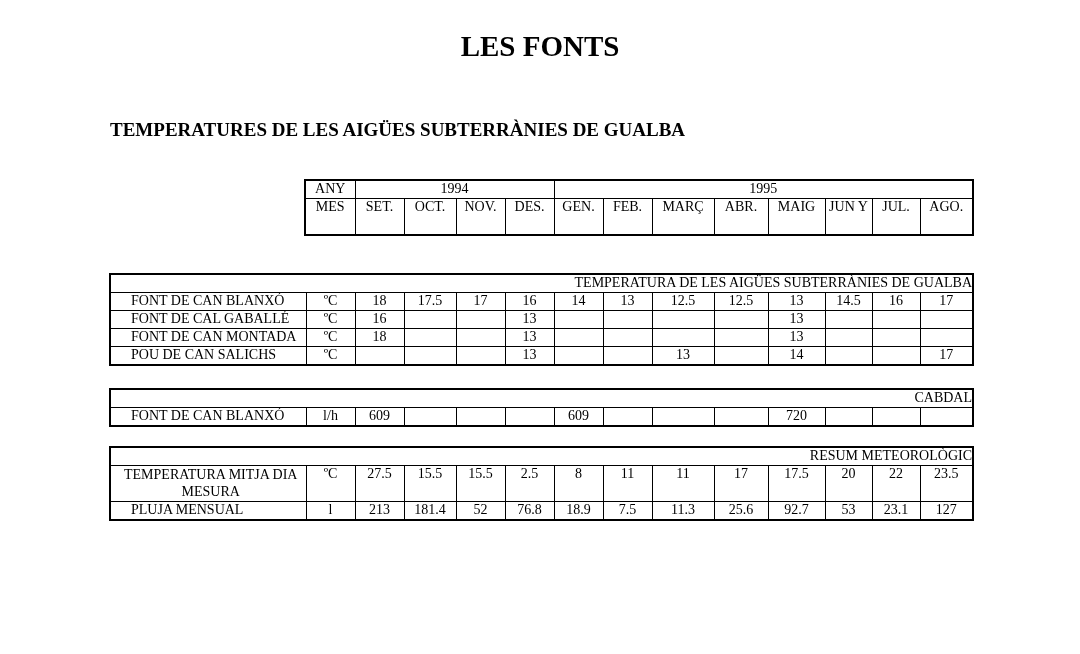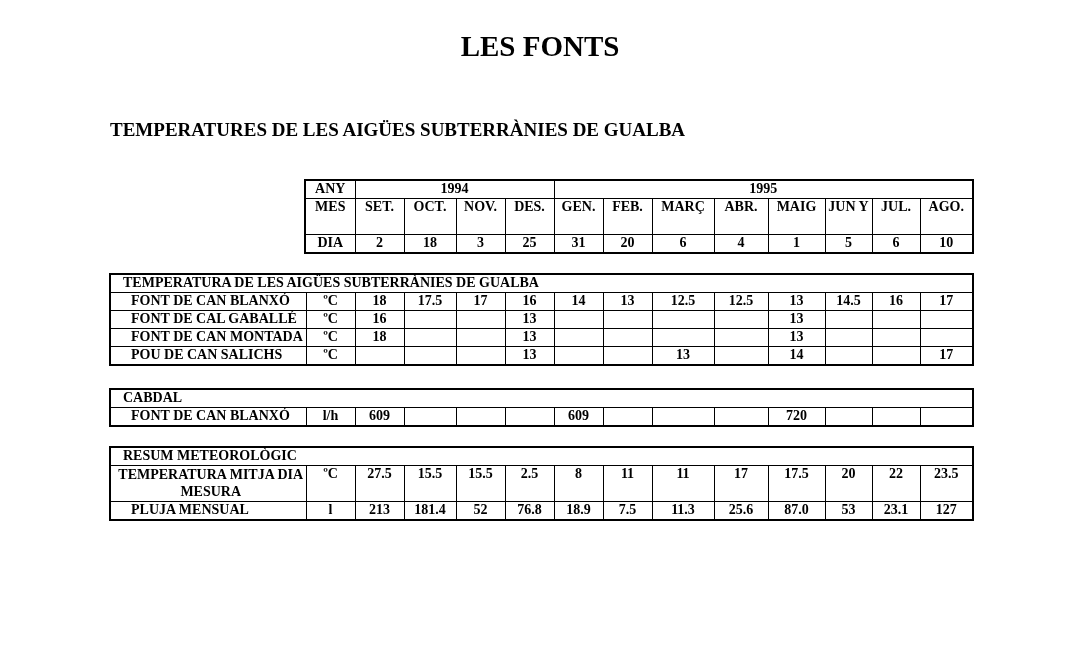--- a/index.html
+++ b/index.html
@@ -10,30 +10,30 @@
     .title {
       position: absolute; left: 0; width: 1080px; top: 30px; text-align: center;
       font-size: 29px; font-weight: bold; letter-spacing: 0px;
     }
     .subtitle {
       position: absolute; left: 110px; top: 119px;
       font-size: 19px; font-weight: bold;
     }
     table {
       position: absolute; border-collapse: collapse; table-layout: fixed;
-      font-size: 14px; border: 2px solid #000; font-weight: bold;
+      font-size: 14px; border: 2px solid #000;
     }
     td {
       border: 1px solid #000; padding: 0; height: 17px; line-height: 16px;
       text-align: center; vertical-align: top; white-space: nowrap; overflow: hidden;
     }
     td.lbl { text-align: left; padding-left: 20px; }
     td.lbl2 { text-align: left; padding-left: 5px; white-space: normal; line-height: 17px; }
     td.wrap { white-space: normal; line-height: 16px; }
-    td.hdr { text-align: left; padding-left: 12px; }
+    td.hdr { text-align: right; padding-left: 12px; }
     #t-dates { left: 304px; top: 179px; }
     #t-temp { left: 109px; top: 273px; }
     #t-flow { left: 109px; top: 388px; }
     #t-meteo { left: 109px; top: 446px; }
     tr.tall td { height: 35px; text-align: center; }
   </style>
 </head>
 <body>
 
 <div class="title">LES FONTS</div>
@@ -69,35 +69,20 @@
     <td>DES.</td>
     <td>GEN.</td>
     <td>FEB.</td>
     <td>MARÇ</td>
     <td>ABR.</td>
     <td>MAIG</td>
     <td class="wrap">JUN Y</td>
     <td>JUL.</td>
     <td>AGO.</td>
   </tr>
-  <tr>
-    <td>DIA</td>
-    <td>2</td>
-    <td>18</td>
-    <td>3</td>
-    <td>25</td>
-    <td>31</td>
-    <td>20</td>
-    <td>6</td>
-    <td>4</td>
-    <td>1</td>
-    <td>5</td>
-    <td>6</td>
-    <td>10</td>
-  </tr>
 </tbody>
   </table>
 
 <table id="t-temp">
   <colgroup>
     <col style="width:196px">
       <col style="width:49px">
       <col style="width:49px">
       <col style="width:52px">
       <col style="width:49px">
@@ -263,19 +248,19 @@
     <td class="lbl">PLUJA MENSUAL</td>
     <td>l</td>
     <td>213</td>
     <td>181.4</td>
     <td>52</td>
     <td>76.8</td>
     <td>18.9</td>
     <td>7.5</td>
     <td>11.3</td>
     <td>25.6</td>
-    <td>87.0</td>
+    <td>92.7</td>
     <td>53</td>
     <td>23.1</td>
     <td>127</td>
   </tr>
 </tbody>
   </table>
 
 </body></html>

